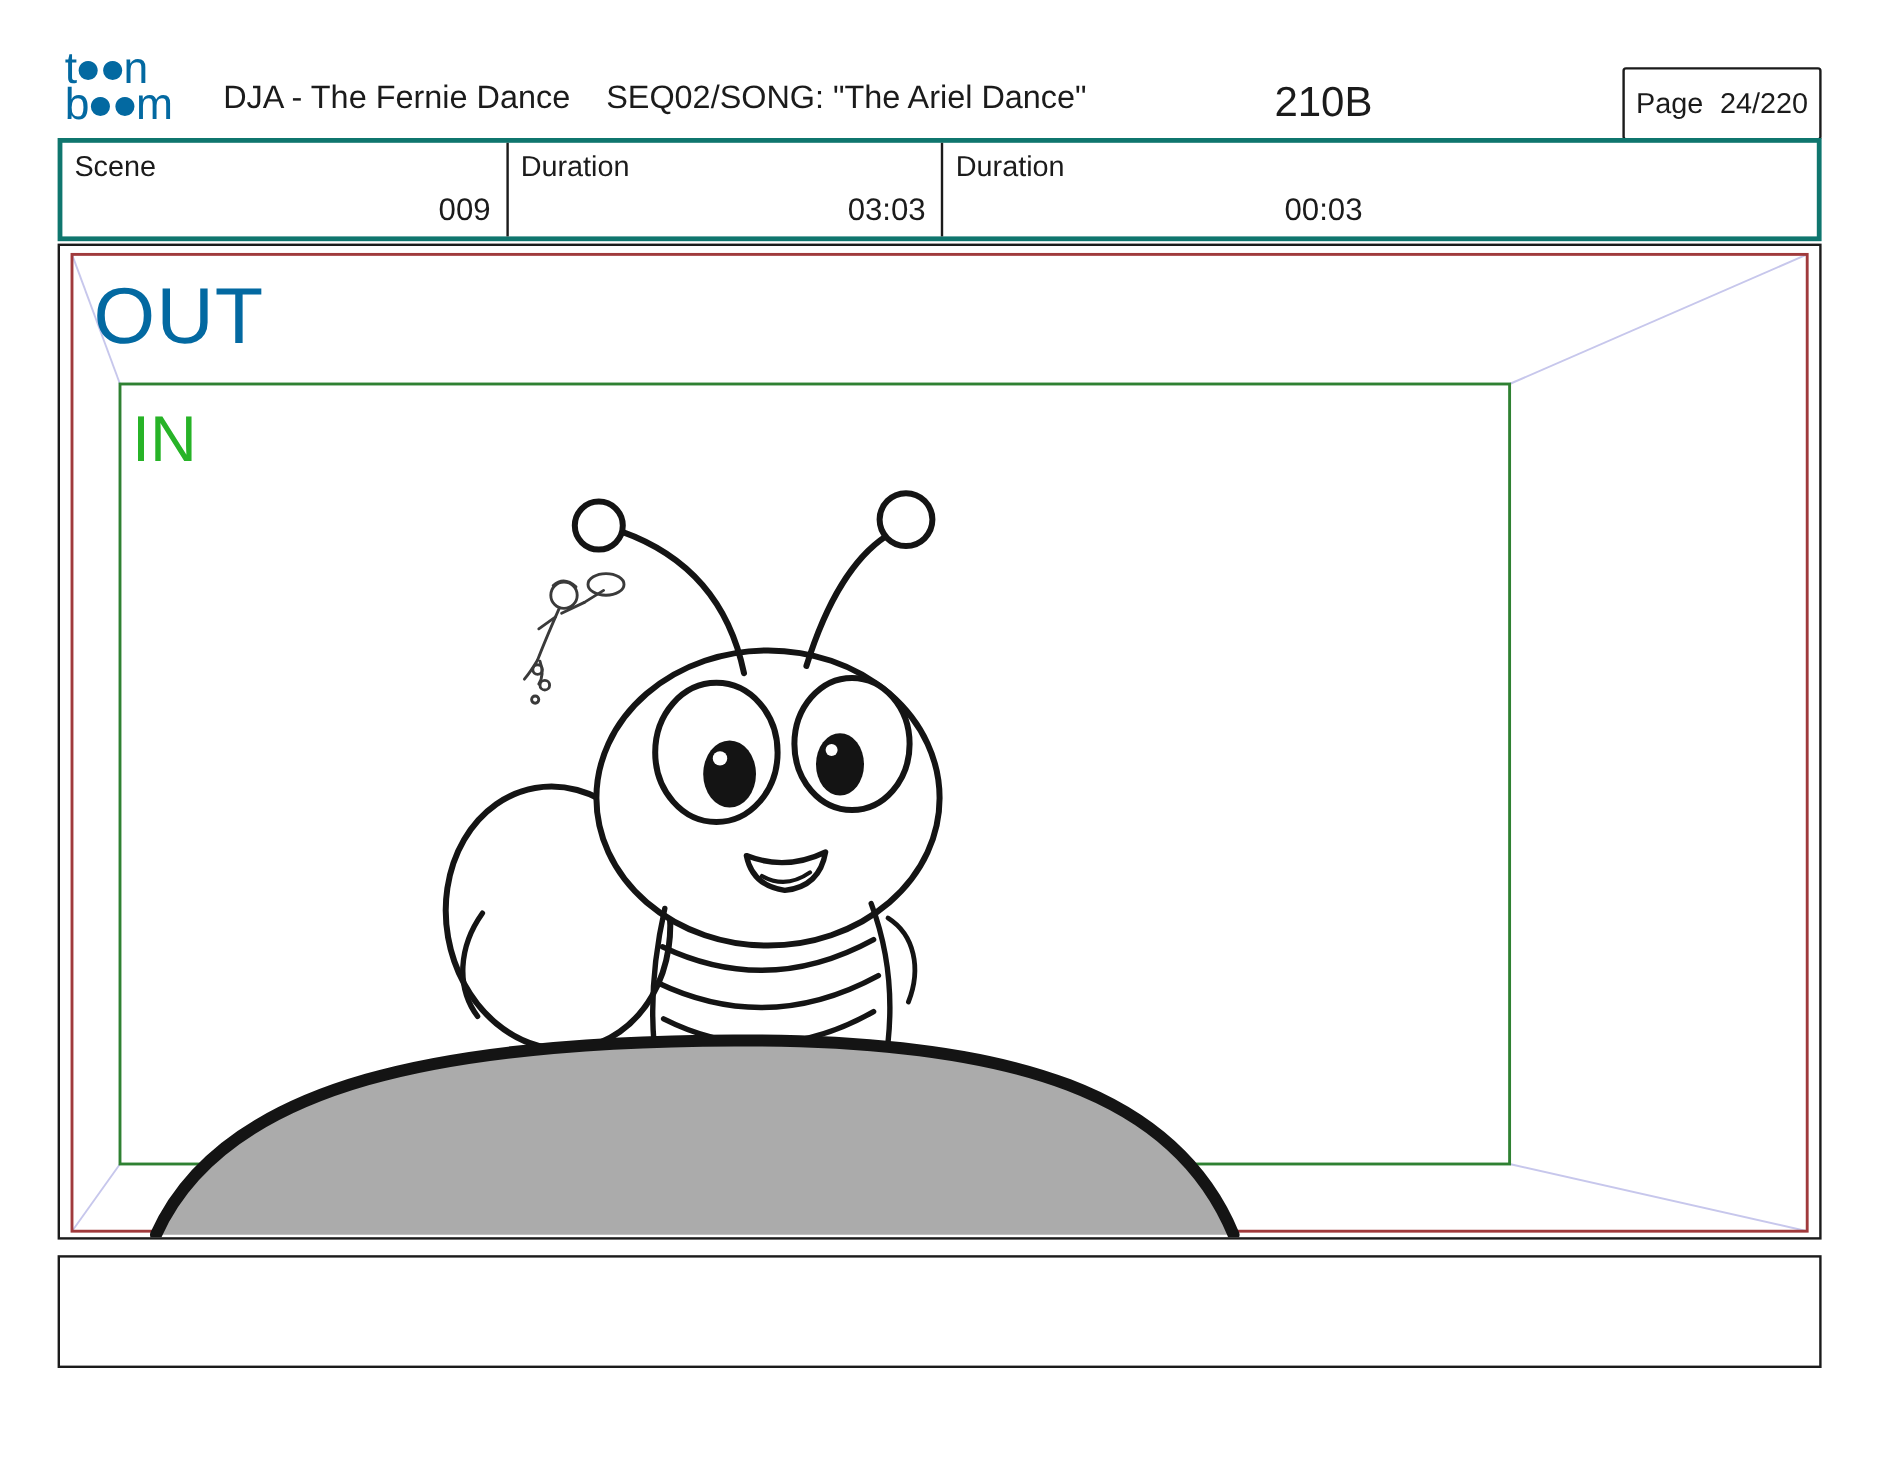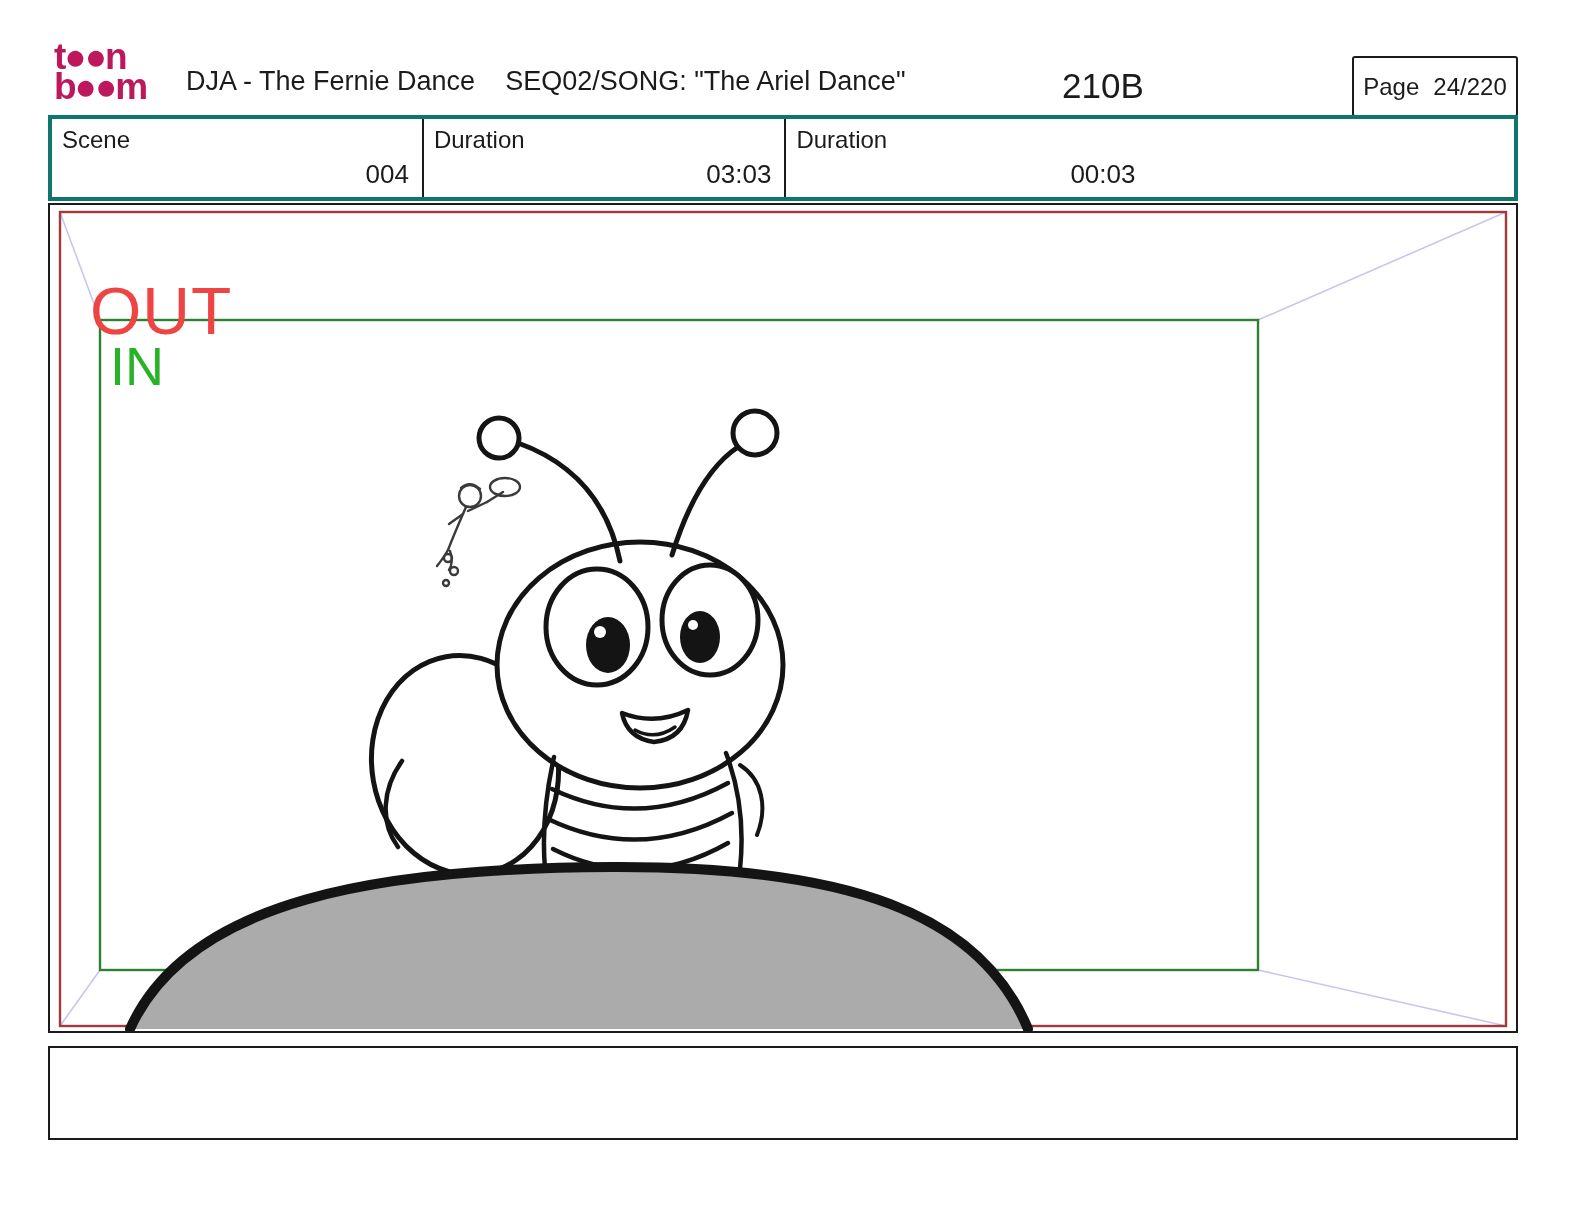--- a/index.html
+++ b/index.html
@@ -9,25 +9,25 @@
     background:#ffffff;
     font-family:"Liberation Sans", sans-serif;
     color:#1b1b1b;
     overflow:hidden;
   }
   .abs { position:absolute; }
 
   
   #logo {
     left:54px; top:42px;
-    font-weight:bold;
+    font-weight:normal;
     font-size:37px;
     line-height:0.80;
     letter-spacing:-2px;
-    color:#be185d;
+    color:#0369a1;
     user-select:none;
   }
   #title-row {
     left:186px; top:66px;
     display:flex; gap:30px;
     font-size:27px;
     white-space:nowrap;
   }
   #panel-code {
     left:1062px; top:66px;
@@ -61,25 +61,24 @@
   
   #panel {
     left:48px; top:203px;
     width:1470px; height:830px;
     box-sizing:border-box;
     border:2px solid #1b1b1b;
     background:#fff;
   }
   #panel svg { position:absolute; left:0; top:0; width:100%; height:100%; }
   #out-label {
-    left:40px; top:20px;
+    left:28px; top:20px;
     font-size:66px;
     letter-spacing:1px;
-    color:#ef4444;
-    margin-top:48px;
+    color:#0369a1;
   }
   #in-label {
     left:60px; top:130px;
     font-size:54px;
     color:#27b327;
   }
 
   
   #caption {
     left:48px; top:1046px;
@@ -106,21 +105,21 @@
 <div class="abs" id="panel-code">210B</div>
 
 <div class="abs" id="page-box">
   <span>Page</span>
   <span>24/220</span>
 </div>
 
 <div class="abs" id="info-table">
   <div class="cell">
     <div class="lab">Scene</div>
-    <div class="val">004</div>
+    <div class="val">009</div>
   </div>
   <div class="cell">
     <div class="lab">Duration</div>
     <div class="val">03:03</div>
   </div>
   <div class="cell">
     <div class="lab">Duration</div>
     <div class="val">00:03</div>
   </div>
 </div>

